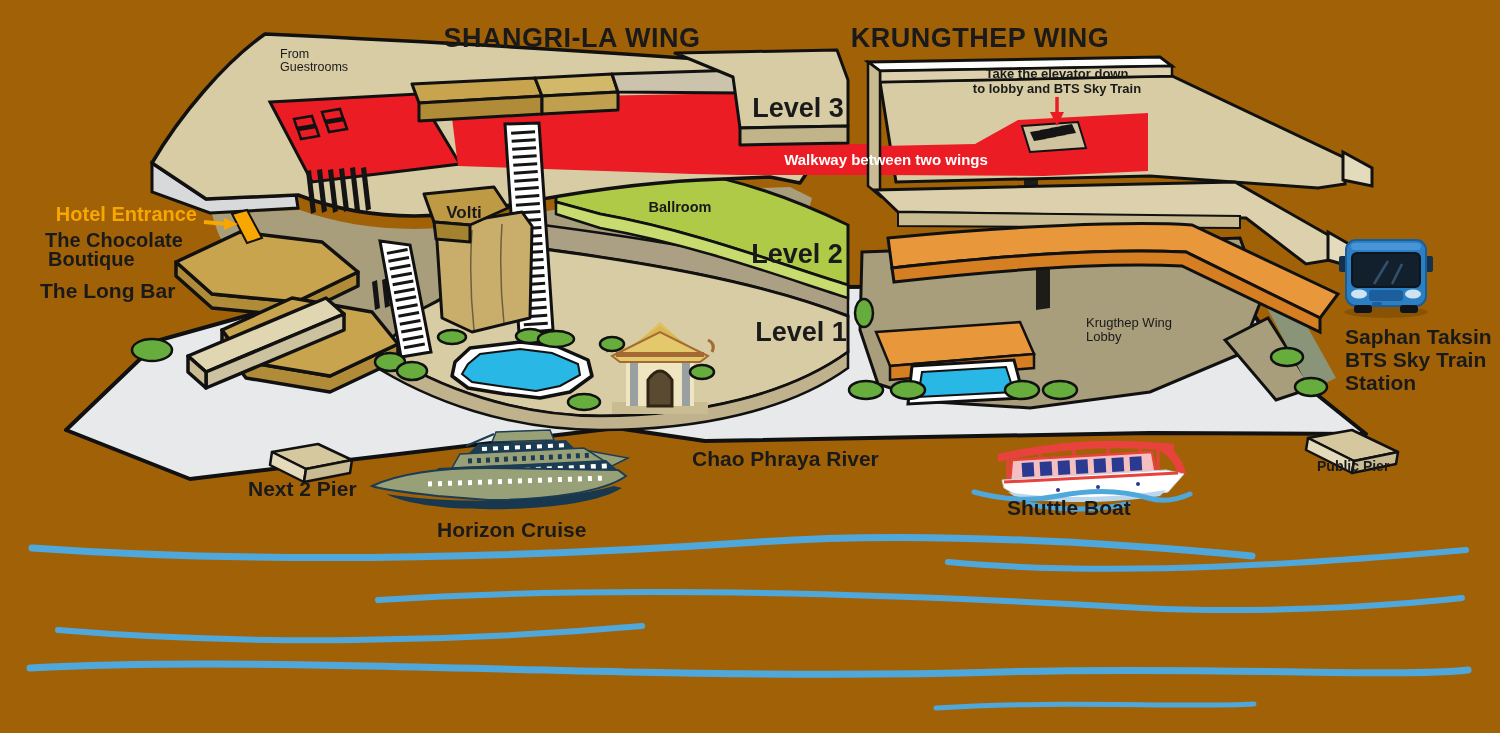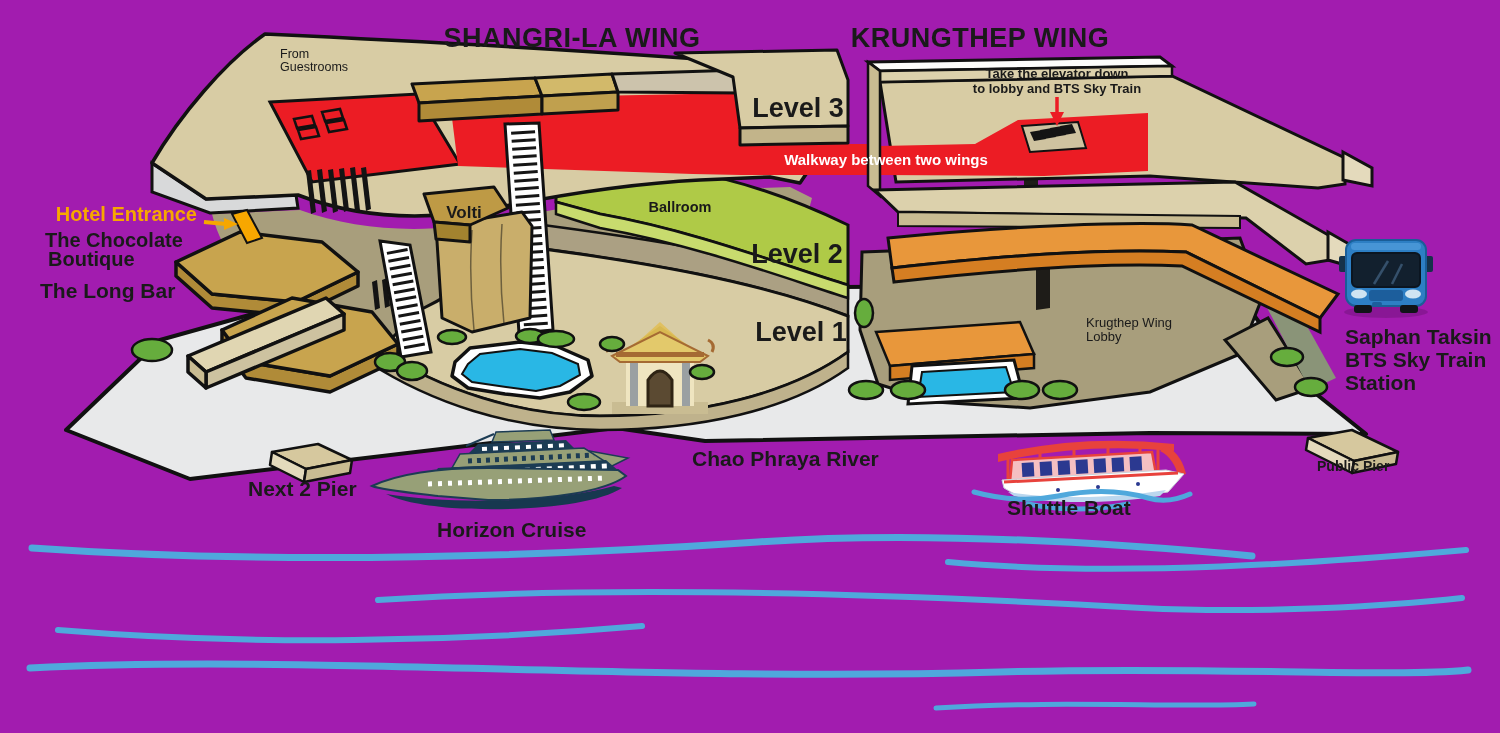--- a/index.html
+++ b/index.html
@@ -1,16 +1,16 @@
 <!DOCTYPE html>
 <html><head>
 <meta charset="utf-8">
 <style>
   html,body{margin:0;padding:0;background:#fff;}
-  .stage{position:relative;width:1500px;height:733px;background:#a21caf;overflow:hidden;
+  .stage{position:relative;width:1500px;height:733px;background:#a16207;overflow:hidden;
          font-family:"Liberation Sans",sans-serif;}
   svg{display:block}
   text{font-family:"Liberation Sans","DejaVu Sans",sans-serif;fill:#1a1a1a;}
   .t-title{font-size:27px;font-weight:bold;letter-spacing:.5px;}
   .t-big{font-size:27px;font-weight:bold;}
   .t-lab{font-size:21px;font-weight:bold;}
   .t-lab20{font-size:20px;font-weight:bold;}
   .t-orange{font-size:20px;font-weight:bold;fill:#F7A700;}
   .t-sm{font-size:12.5px;}
   .t-sm13{font-size:13px;}

